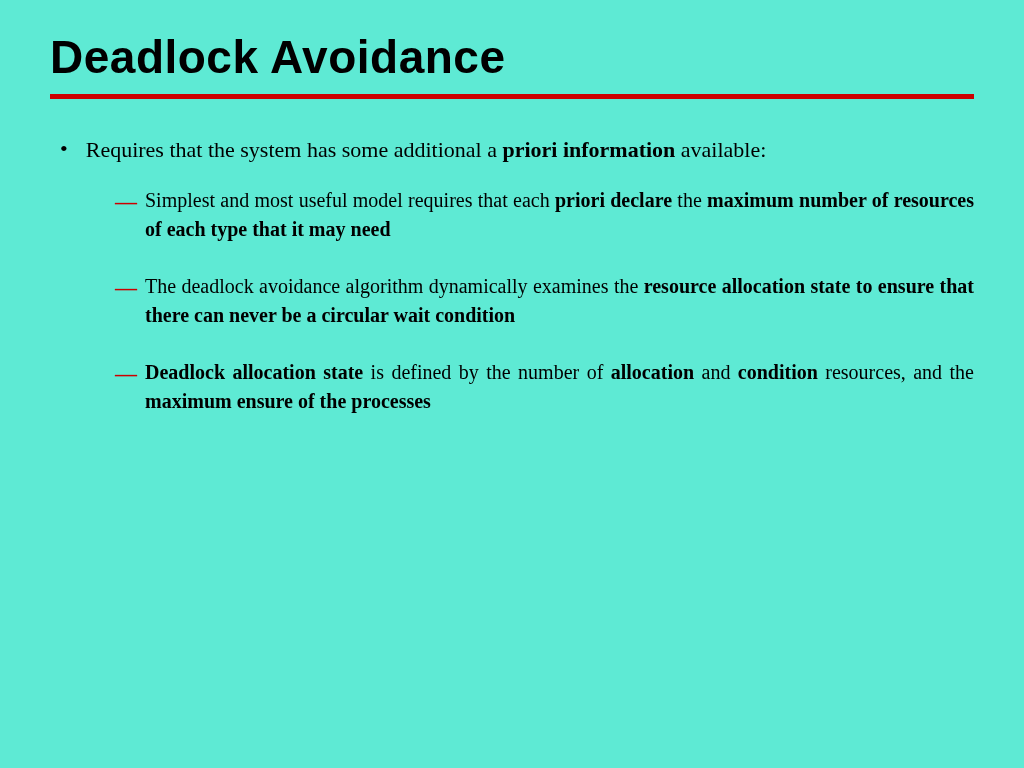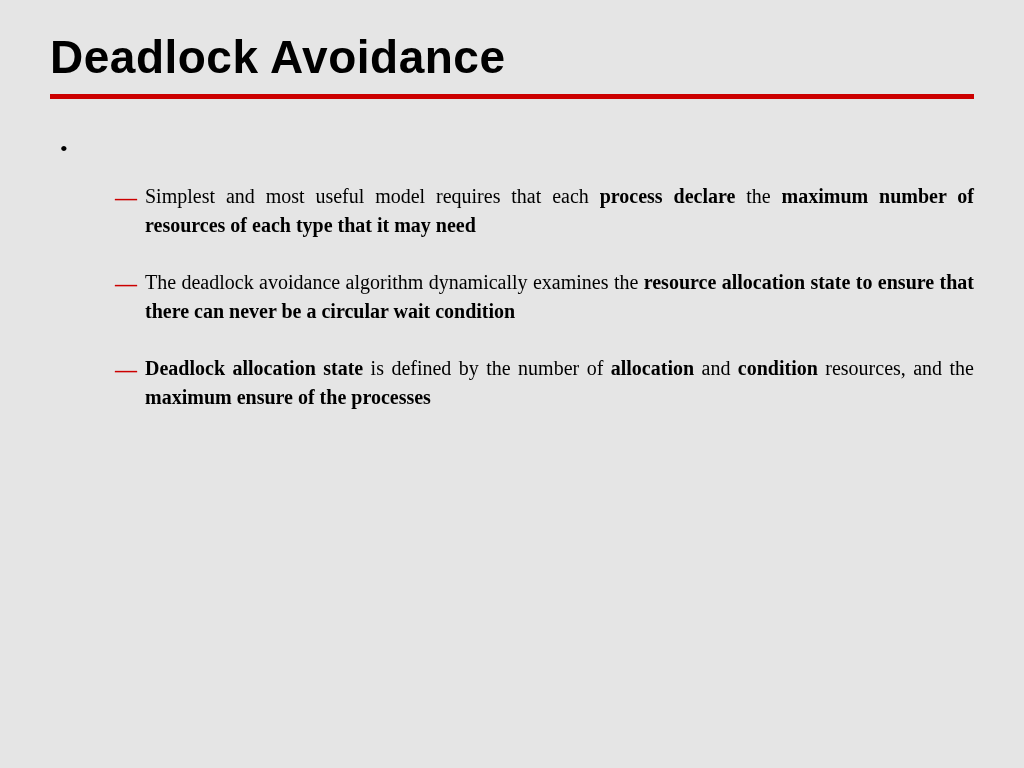--- a/index.html
+++ b/index.html
@@ -13,21 +13,21 @@
       height: 768px;
       background: #ffffff;
       font-family: 'Times New Roman', Times, serif;
       overflow: hidden;
     }
 
     .slide {
       width: 1024px;
       height: 768px;
       padding: 30px 50px 30px 50px;
-      background: #e5e5e5;
+      background: #5eead4;
     }
 
     .title {
       font-family: Arial, Helvetica, sans-serif;
       font-size: 46px;
       font-weight: 900;
       color: #000000;
       margin-bottom: 10px;
       letter-spacing: 0.5px;
     }
@@ -98,28 +98,31 @@
 <body>
 
 <div class="slide">
   <h1 class="title">Deadlock Avoidance</h1>
   <div class="red-line"></div>
 
   <div class="content">
 
     <div class="bullet-item">
       <span class="bullet-dot">•</span>
+      <span class="bullet-text">
+        Requires that the system has some additional a <span class="bold">priori information</span> available:
+      </span>
     </div>
 
     <div class="sub-items">
 
       <div class="sub-item">
         <span class="sub-dash">—</span>
         <span class="sub-text">
-          Simplest and most useful model requires that each <span class="bold">process declare</span> the <span class="bold">maximum number of resources of each type that it may need</span>
+          Simplest and most useful model requires that each <span class="bold">priori declare</span> the <span class="bold">maximum number of resources of each type that it may need</span>
         </span>
       </div>
 
       <div class="sub-item">
         <span class="sub-dash">—</span>
         <span class="sub-text">
           The deadlock avoidance algorithm dynamically examines the <span class="bold">resource allocation state to ensure that there can never be a circular wait condition</span>
         </span>
       </div>
 

